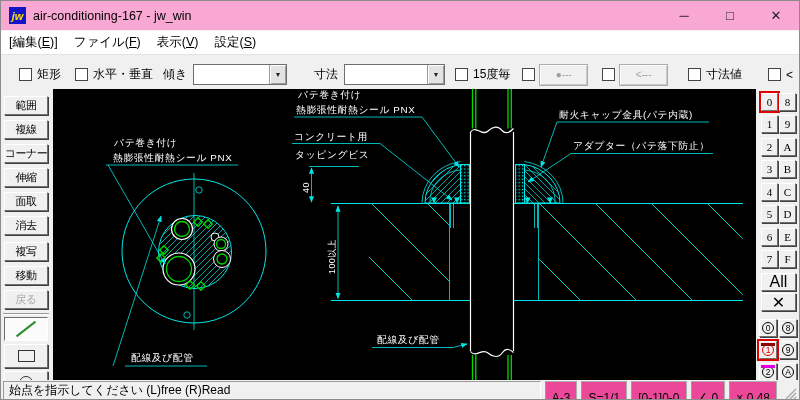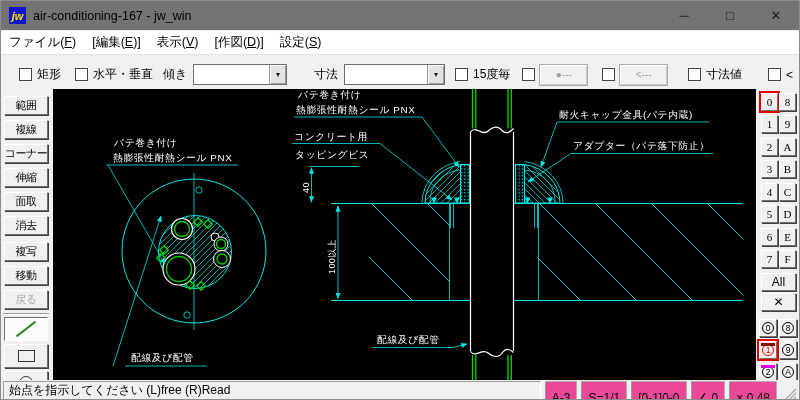--- a/index.html
+++ b/index.html
@@ -2,21 +2,21 @@
 <html style="--line-cyan: #00E5E5; --line-green: #00D800; --line-white: #FFFFFF; --select-red: #DC0000; --group-magenta: #E000E0; --canvas-bg: #000000;"><head>
 <meta charset="utf-8">
 <style>
   html,body{margin:0;padding:0;background:#d8d8d8;}
   *{box-sizing:border-box;}
   #win{
     position:relative;width:800px;height:400px;background:#f0f0f0;
     font-family:"Liberation Sans",sans-serif;border:1px solid #8c8c8c;overflow:hidden;
   }
   
-  .titlebar{position:absolute;left:0;top:0;width:100%;height:30px;background:#737373;
+  .titlebar{position:absolute;left:0;top:0;width:100%;height:30px;background:#f9a8d4;
     display:flex;align-items:center;border-bottom:1px solid #f0f0f0;}
   .appicon{width:17px;height:17px;margin-left:8px;background:#1414c8;color:#ffe000;
     font-weight:bold;font-style:italic;font-size:11px;display:flex;align-items:center;justify-content:center;}
   .wintitle{margin-left:7px;font-size:12.5px;color:#000;}
   .wincontrols{margin-left:auto;display:flex;height:100%;}
   .winbtn{width:46px;height:100%;display:flex;align-items:center;justify-content:center;
     font-size:13px;color:#222;cursor:default;}
   
   .menubar{position:absolute;left:0;top:30px;width:100%;height:24px;background:#ffffff;
     display:flex;align-items:center;font-size:12.5px;border-bottom:1px solid #e3e3e3;}
@@ -53,21 +53,21 @@
   .icon-rect{width:17px;height:12px;border:1.5px solid #333;}
   .icon-circle{width:14px;height:14px;border:1.5px solid #333;border-radius:50%;}
   
   .rtool{position:absolute;right:0;top:0;width:43px;height:100%;background:#f0f0f0;}
   .lbtn{position:absolute;width:17px;height:18px;background:#f0f0f0;
     border:1px solid;border-color:#ffffff #6f6f6f #6f6f6f #ffffff;box-shadow:1px 1px 0 #404040;
     font-size:11px;font-family:"Liberation Serif",serif;display:flex;align-items:center;justify-content:center;color:#000;}
   .lbtn.sel{box-shadow:0 0 0 2px var(--select-red,#dc0000);}
   .wide{position:absolute;left:5px;width:35px;height:18px;background:#f0f0f0;
     border:1px solid;border-color:#ffffff #6f6f6f #6f6f6f #ffffff;box-shadow:1px 1px 0 #404040;
-    font-size:12px;display:flex;align-items:center;justify-content:center;color:#000;}
+    font-size:16px;display:flex;align-items:center;justify-content:center;color:#000;}
   .gbtn{position:absolute;width:18px;height:18px;background:#f0f0f0;
     border:1px solid;border-color:#ffffff #6f6f6f #6f6f6f #ffffff;box-shadow:1px 1px 0 #404040;
     display:flex;align-items:center;justify-content:center;}
   .gbtn .ring{width:12px;height:12px;border:1px solid #000;border-radius:50%;font-size:8.5px;
     display:flex;align-items:center;justify-content:center;color:#000;}
   .gbtn.gsel{box-shadow:0 0 0 2px var(--select-red,#dc0000);}
   .gbtn.gsel .ring{border-color:var(--select-red,#dc0000);color:var(--select-red,#dc0000);}
   .bar{position:absolute;left:1px;top:1px;right:1px;height:3px;}
   .bar.red{background:#8c0000;}
   .bar.mag{background:var(--group-magenta,#e000e0);}
@@ -99,24 +99,23 @@
     <div class="appicon">jw</div>
     <div class="wintitle">air-conditioning-167 - jw_win</div>
     <div class="wincontrols">
       <div class="winbtn">─</div>
       <div class="winbtn">□</div>
       <div class="winbtn">✕</div>
     </div>
   </div>
 
   <div class="menubar">
+    <span class="menu-item ukey">[編集(<u>E</u>)]</span>
     <span class="menu-item ukey">ファイル(<u>F</u>)</span>
-    <span class="menu-item ukey">[編集(<u>E</u>)]</span>
     <span class="menu-item ukey">表示(<u>V</u>)</span>
-    <span class="menu-item ukey">[作図(<u>D</u>)]</span>
     <span class="menu-item ukey">設定(<u>S</u>)</span>
   </div>
 
   <div class="toolbar">
     <span class="cb" style="margin-left:18px"></span>
     <span class="cblbl">矩形</span>
     <span class="cb" style="margin-left:8px"></span>
     <span class="cblbl">水平・垂直</span>
     <span class="cblbl" style="margin-left:4px">傾き</span>
     <span class="combo" style="width:100px">

